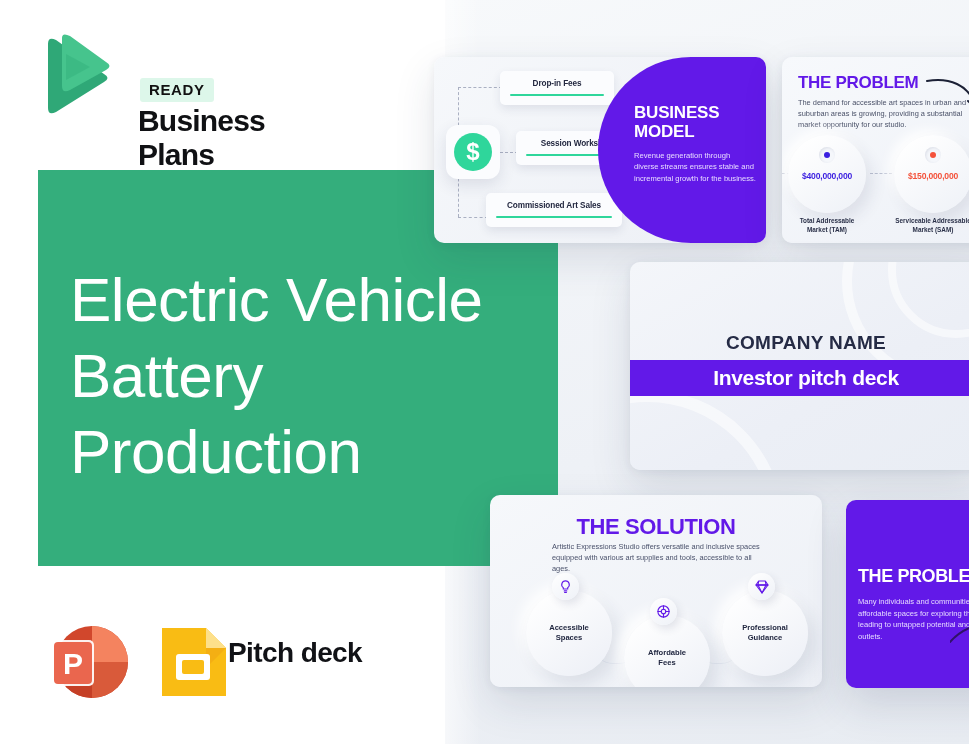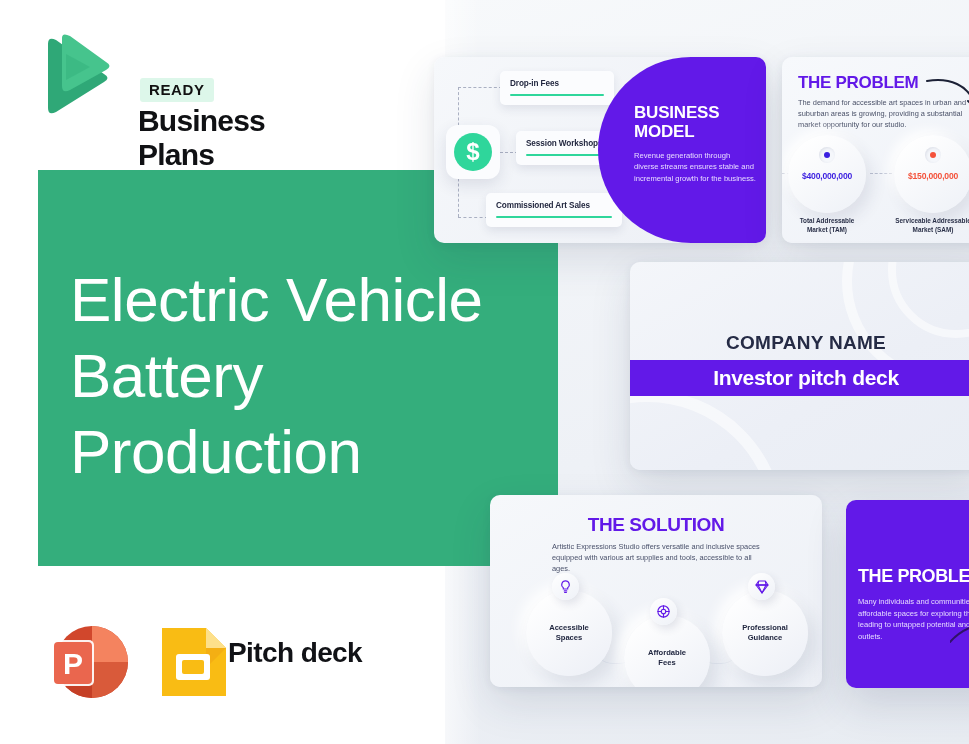--- a/index.html
+++ b/index.html
@@ -75,20 +75,21 @@
     color:#fff;font-size:17px;font-weight:800;line-height:19px;letter-spacing:-0.2px;
     white-space:pre-line;
   }
   .bm-desc{
     margin-top:9px;color:#e8dcff;font-size:7.6px;line-height:11.4px;font-weight:500;
   }
   .bm-card{
     position:absolute;background:#fbfcfe;border-radius:5px;
     box-shadow:0 4px 10px rgba(40,52,88,.10);
     padding:8px 10px 9px 10px;
+    text-align:center;
   }
   .bm-card .t{font-size:8.2px;font-weight:700;color:#232840;letter-spacing:-0.1px;white-space:nowrap;}
   .bm-card .bar{margin-top:6px;height:2.4px;background:#2fd69b;border-radius:2px;width:100%;}
   .bm-c1{left:66px;top:14px;width:94px;}
   .bm-c2{left:82px;top:74px;width:106px;}
   .bm-c3{left:52px;top:136px;width:116px;}
   .bm-dollar-wrap{
     position:absolute;left:12px;top:68px;width:54px;height:54px;
     background:#fbfcfe;border-radius:12px;box-shadow:0 6px 16px rgba(40,52,88,.12);
   }
@@ -131,21 +132,21 @@
   .cn-name{position:absolute;left:0;right:0;top:70px;text-align:center;
     color:#252b45;font-size:19px;font-weight:800;letter-spacing:0.3px;}
   .cn-band{position:absolute;left:0;right:0;top:98px;height:36px;background:#6219e8;
     display:flex;align-items:center;justify-content:center;}
   .cn-band span{color:#fff;font-size:21px;font-weight:800;letter-spacing:-0.3px;}
 
   
   .s-sol{left:490px;top:495px;width:332px;height:192px;
          background:linear-gradient(150deg,#f6f8fb 0%,#edf0f6 100%);}
   .sol-title{position:absolute;left:0;right:0;top:19px;text-align:center;
-    color:#6219e8;font-size:19px;font-weight:800;letter-spacing:-0.4px;}
+    color:#6219e8;font-size:22px;font-weight:800;letter-spacing:-0.4px;}
   .sol-desc{position:absolute;left:62px;right:62px;top:46px;text-align:left;
     color:#49506a;font-size:7.4px;line-height:11px;font-weight:500;}
   .sol-node{position:absolute;width:86px;height:86px;border-radius:50%;
     background:linear-gradient(145deg,#ffffff 8%,#eceff6 100%);
     box-shadow:7px 9px 18px rgba(40,52,88,.11),-6px -6px 14px rgba(255,255,255,.95);
     display:flex;align-items:center;justify-content:center;text-align:center;}
   .sol-node span{font-size:7.6px;line-height:10px;font-weight:800;color:#222841;}
   .sol-n1{left:36px;top:95px;}
   .sol-n2{left:134px;top:120px;}
   .sol-n3{left:232px;top:95px;}

